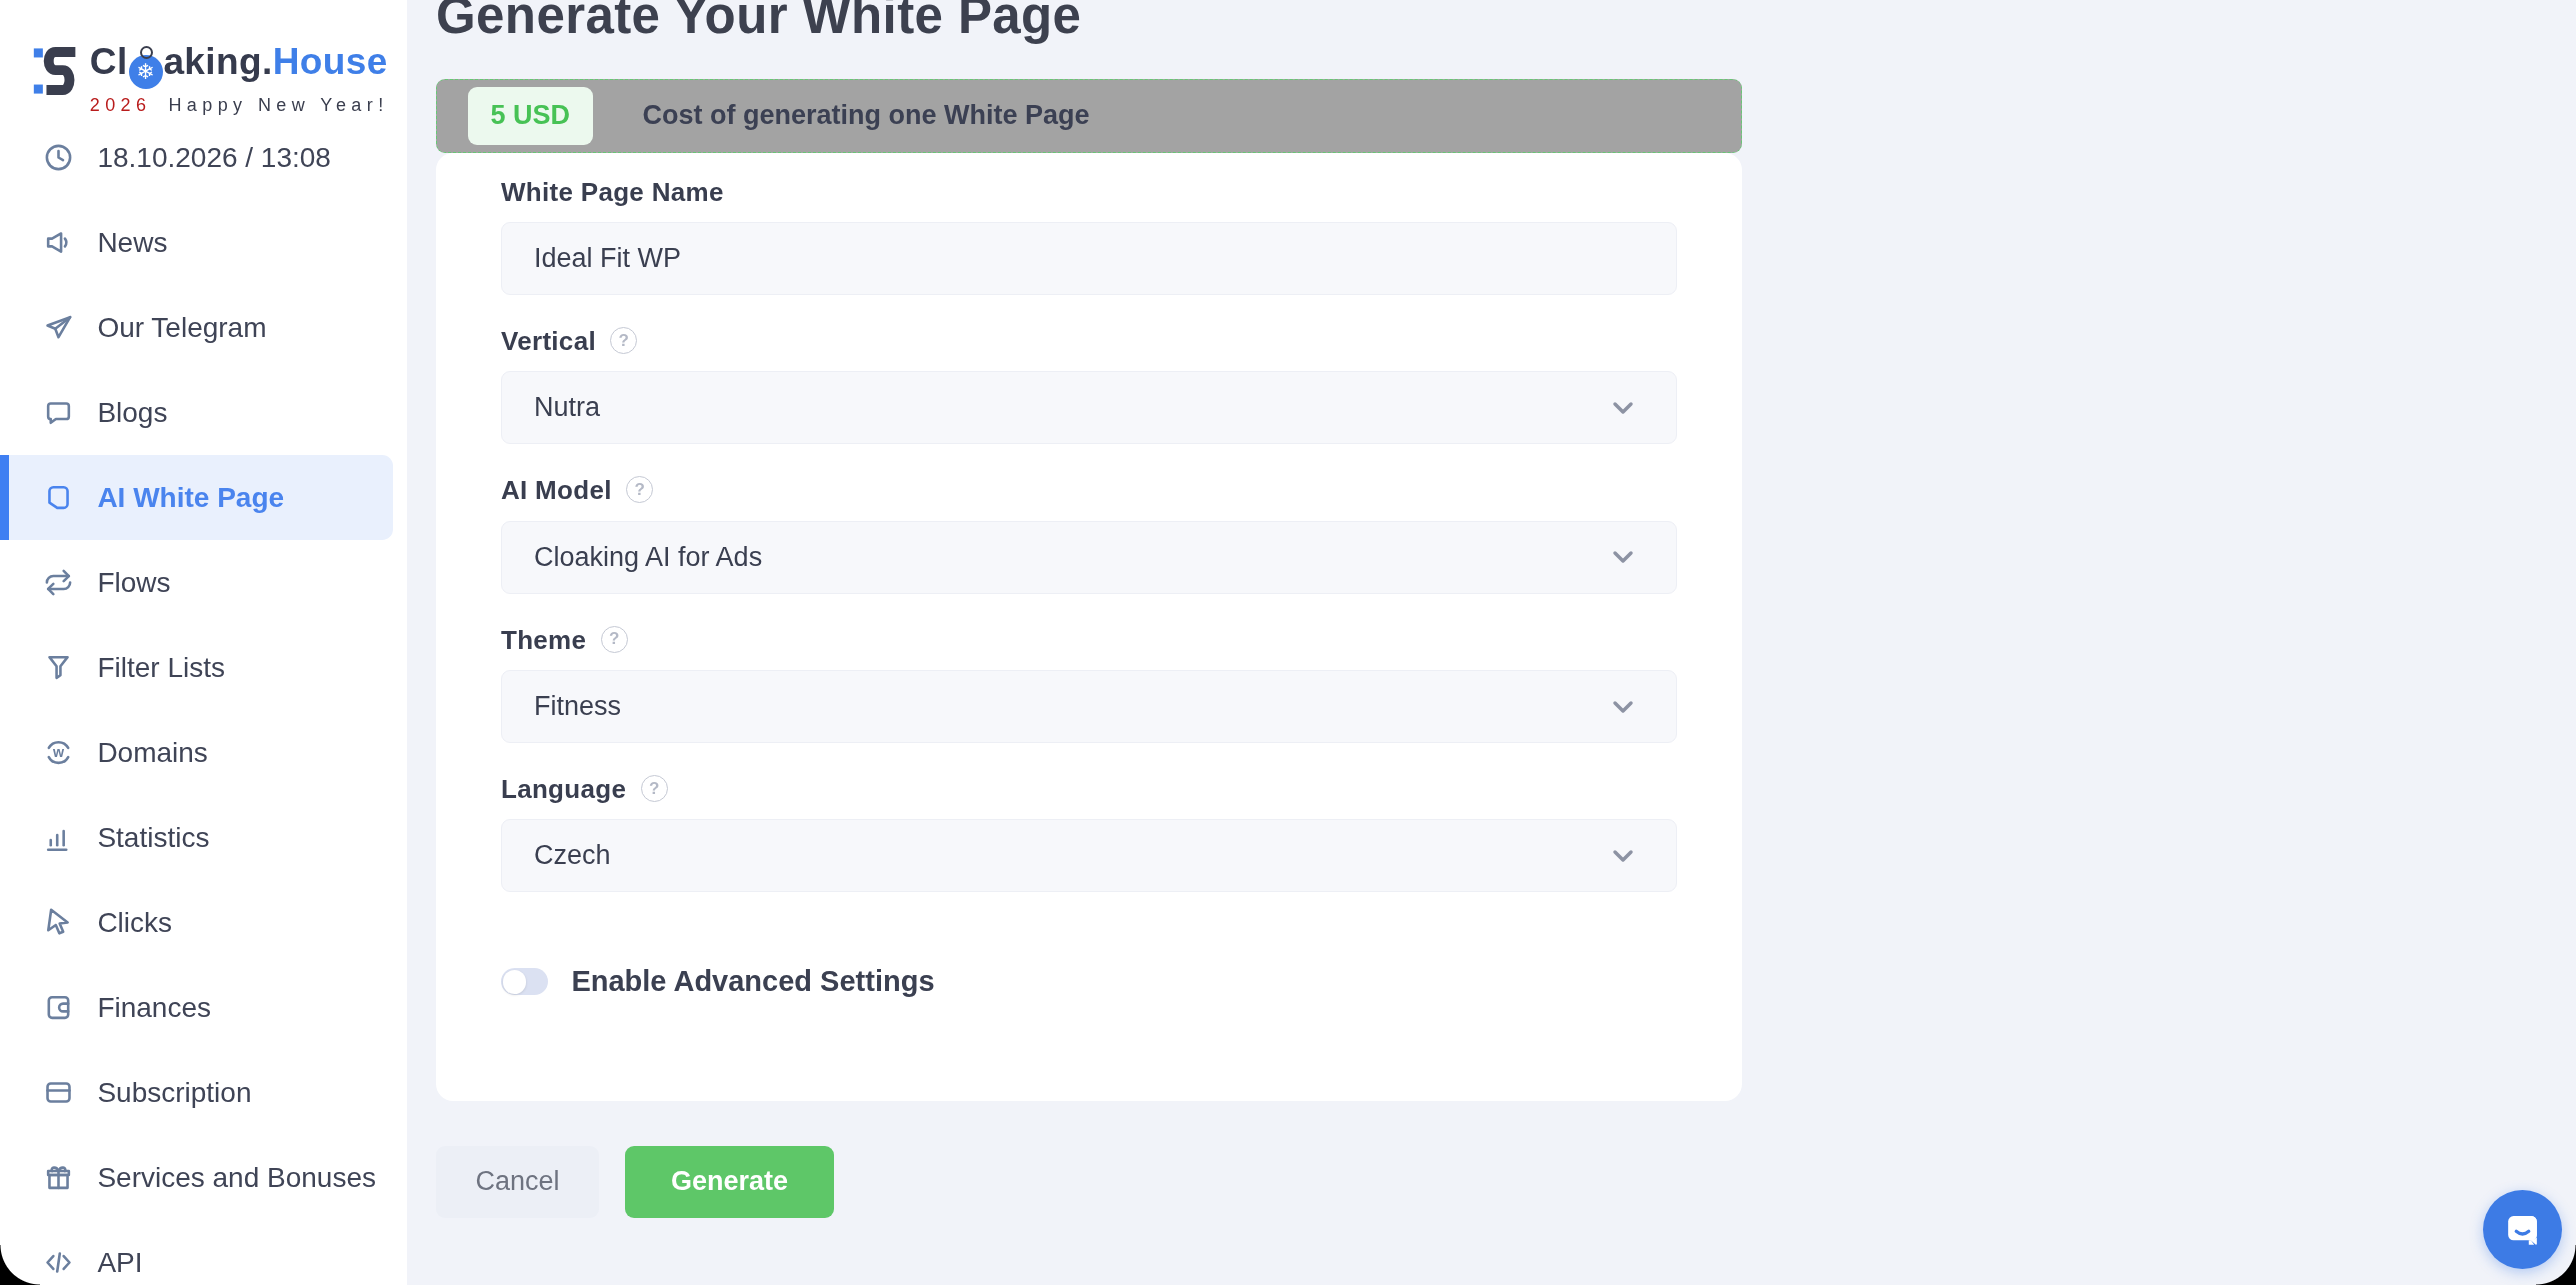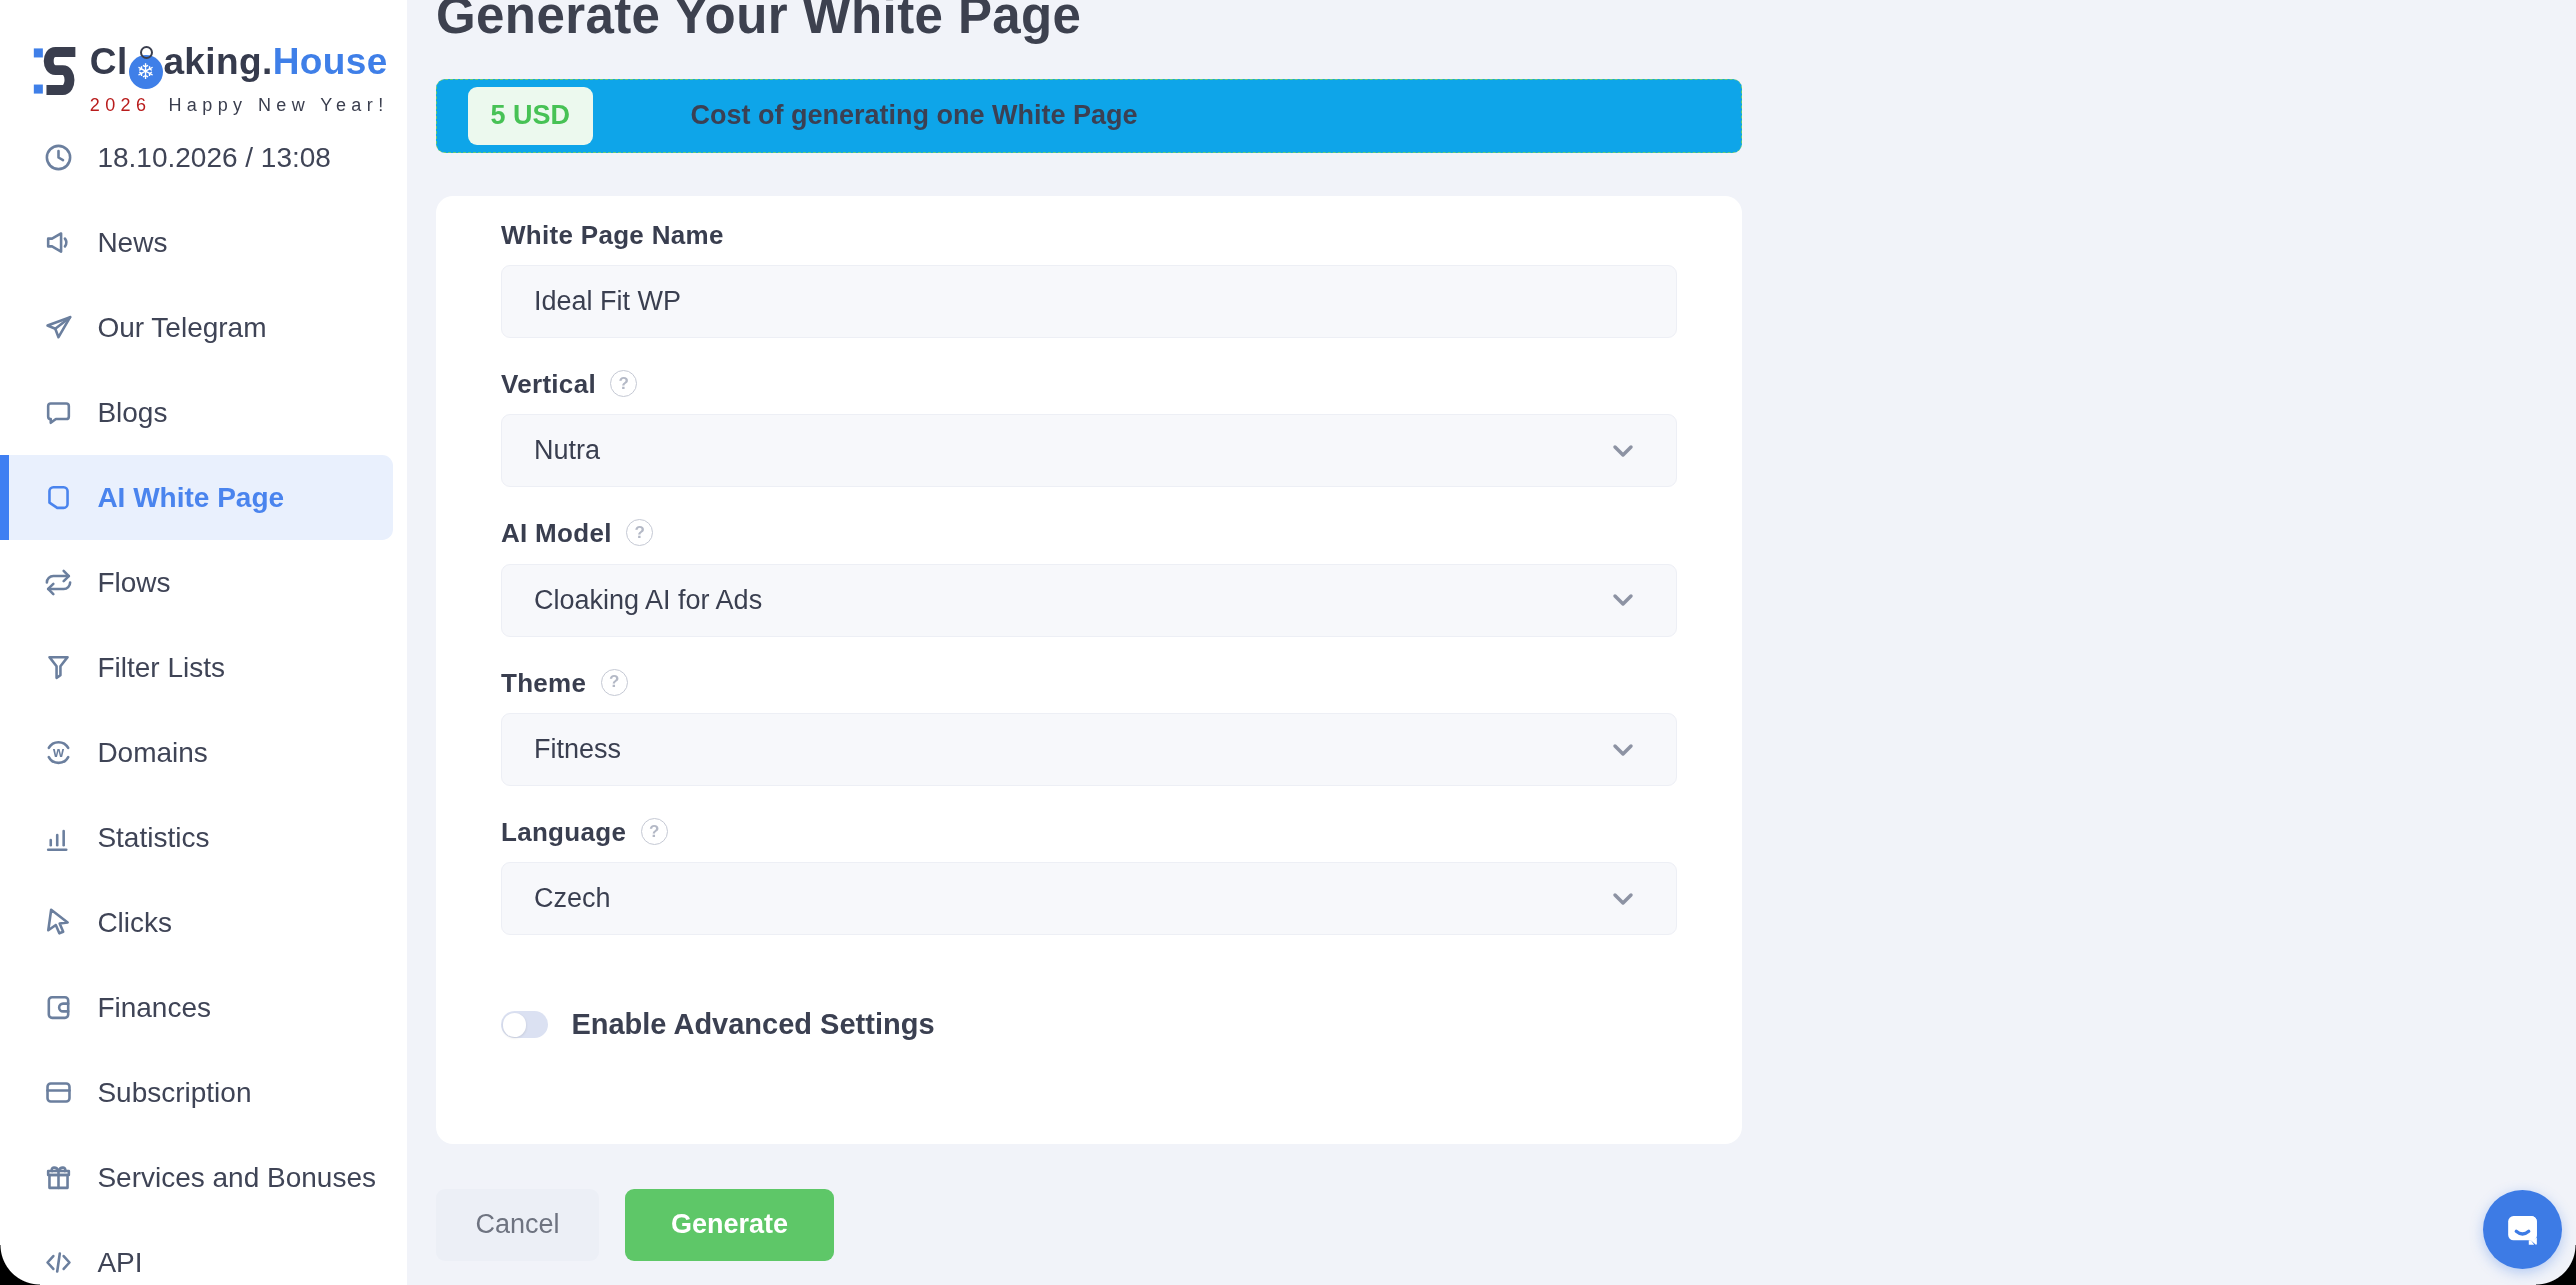--- a/index.html
+++ b/index.html
@@ -47,31 +47,31 @@
   .nav-item.static { cursor:default; }
   .globe-w { font-size:11px; font-weight:700; fill:#6b7f9e; stroke:none; font-family:"Liberation Sans",sans-serif; }
   
   .main { position:absolute; left:407px; top:0; right:0; bottom:0; }
   .content { width:1306px; margin-left:29px; }
   .page-title {
     font-size:51px; font-weight:800; color:#3d414f; letter-spacing:0.4px;
     margin-top:-12.6px; line-height:1.12; white-space:nowrap;
   }
   .cost-box {
-    margin-top:34px; height:74px; background:#0ea5e9;
+    margin-top:34px; height:74px; background:#a3a3a3;
     border:1.8px dashed #66c973; border-radius:9px;
-    display:flex; align-items:center; padding-left:31px;gap:48px;
+    display:flex; align-items:center; padding-left:31px;
   }
   .cost-badge {
     background:#ecf9ee; color:#47c255; font-weight:700; font-size:27px;
     padding:13.5px 22.5px; border-radius:9px;
   }
   .cost-text { margin-left:50px; font-size:27px; font-weight:700; color:#3b4053; }
   .card {
-    margin-top:43px; background:#ffffff; border-radius:17px;
+    background:#ffffff; border-radius:17px;
     padding:24px 65px 86px 65px; min-height:948px; height:948px;
   }
   .field { margin-bottom:31px; }
   .flabel { display:flex; align-items:center; height:31px; margin-bottom:14.4px; }
   .flabel .ltext { font-size:26px; font-weight:700; color:#393e4f; letter-spacing:0.3px; }
   .help {
     width:27px; height:27px; border:1.8px solid #c5c9d4; border-radius:50%;
     color:#b4b9c6; font-size:17px; font-weight:700; display:flex; align-items:center; justify-content:center;
     margin-left:14.4px; margin-top:-1.8px;
   }

